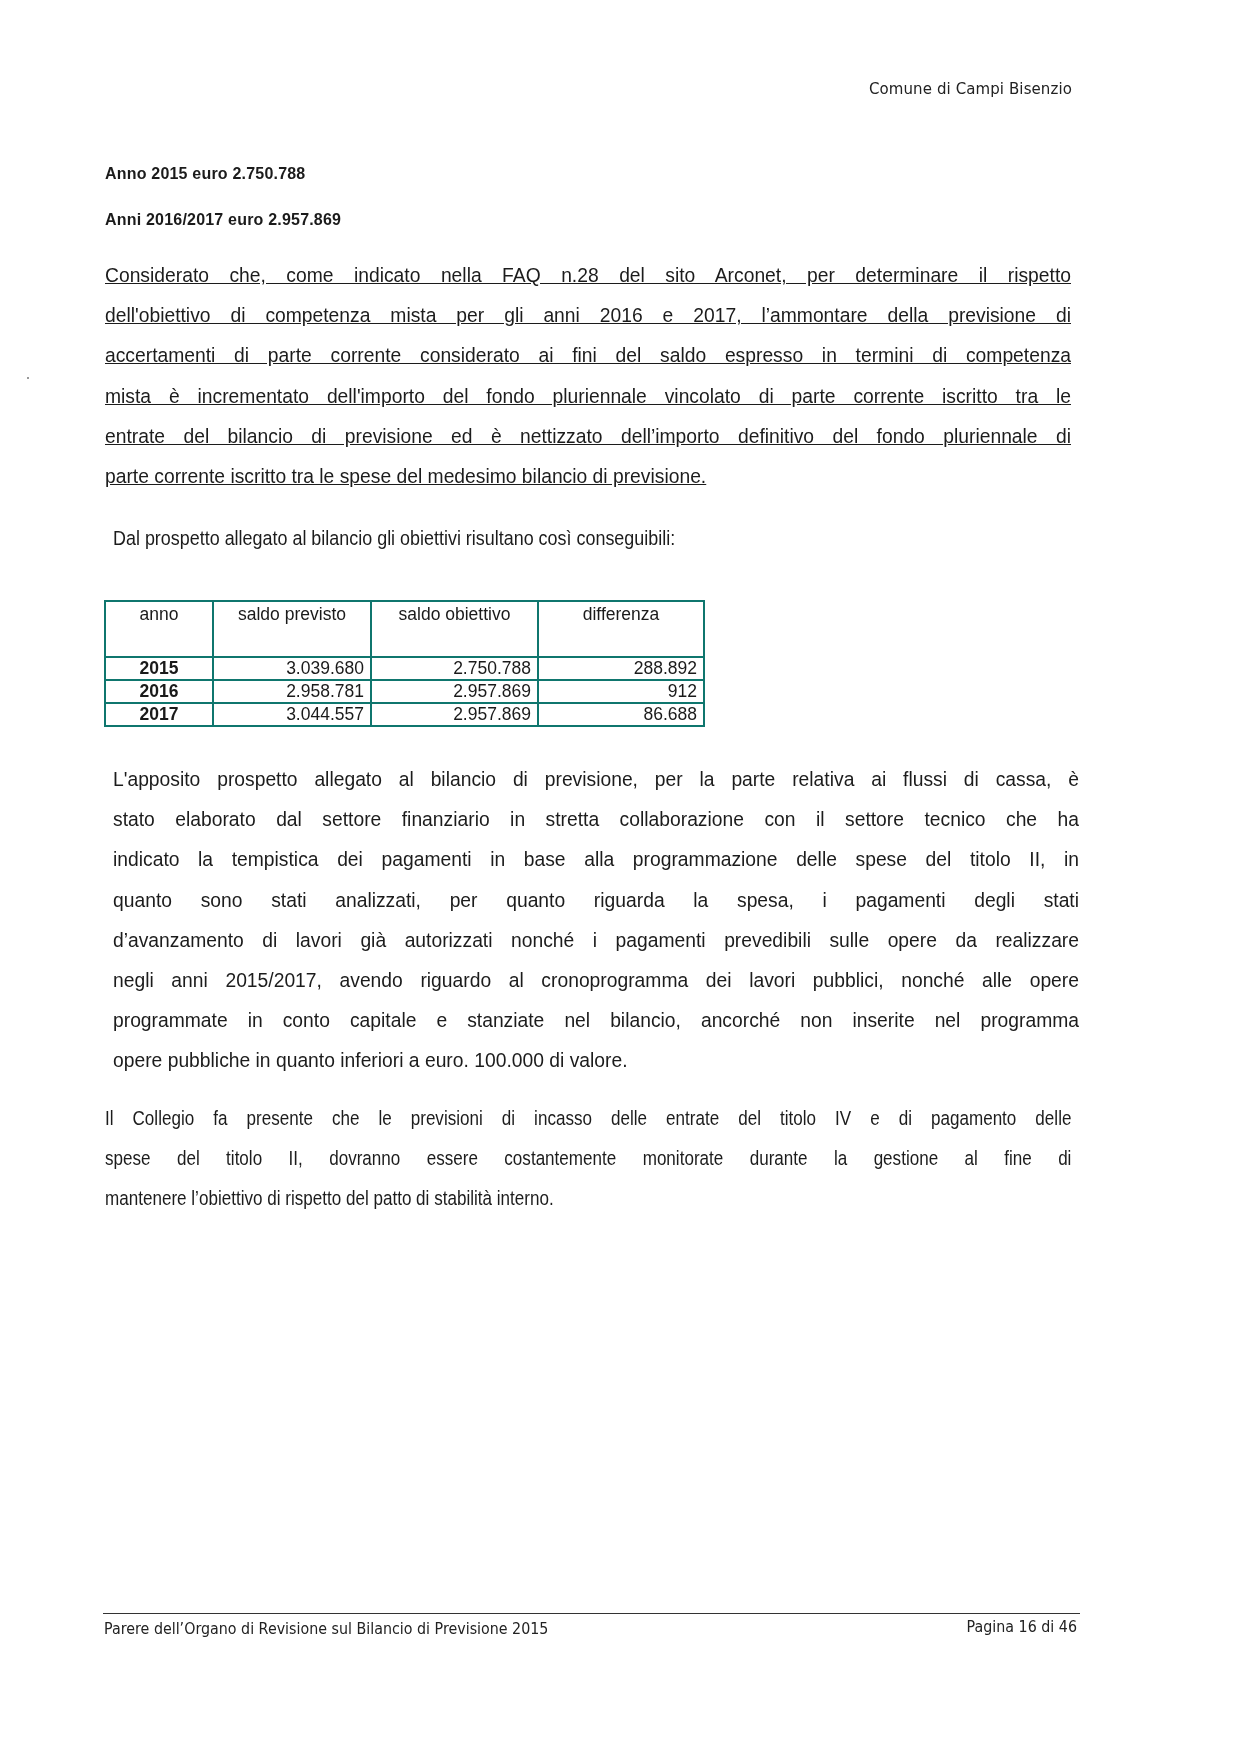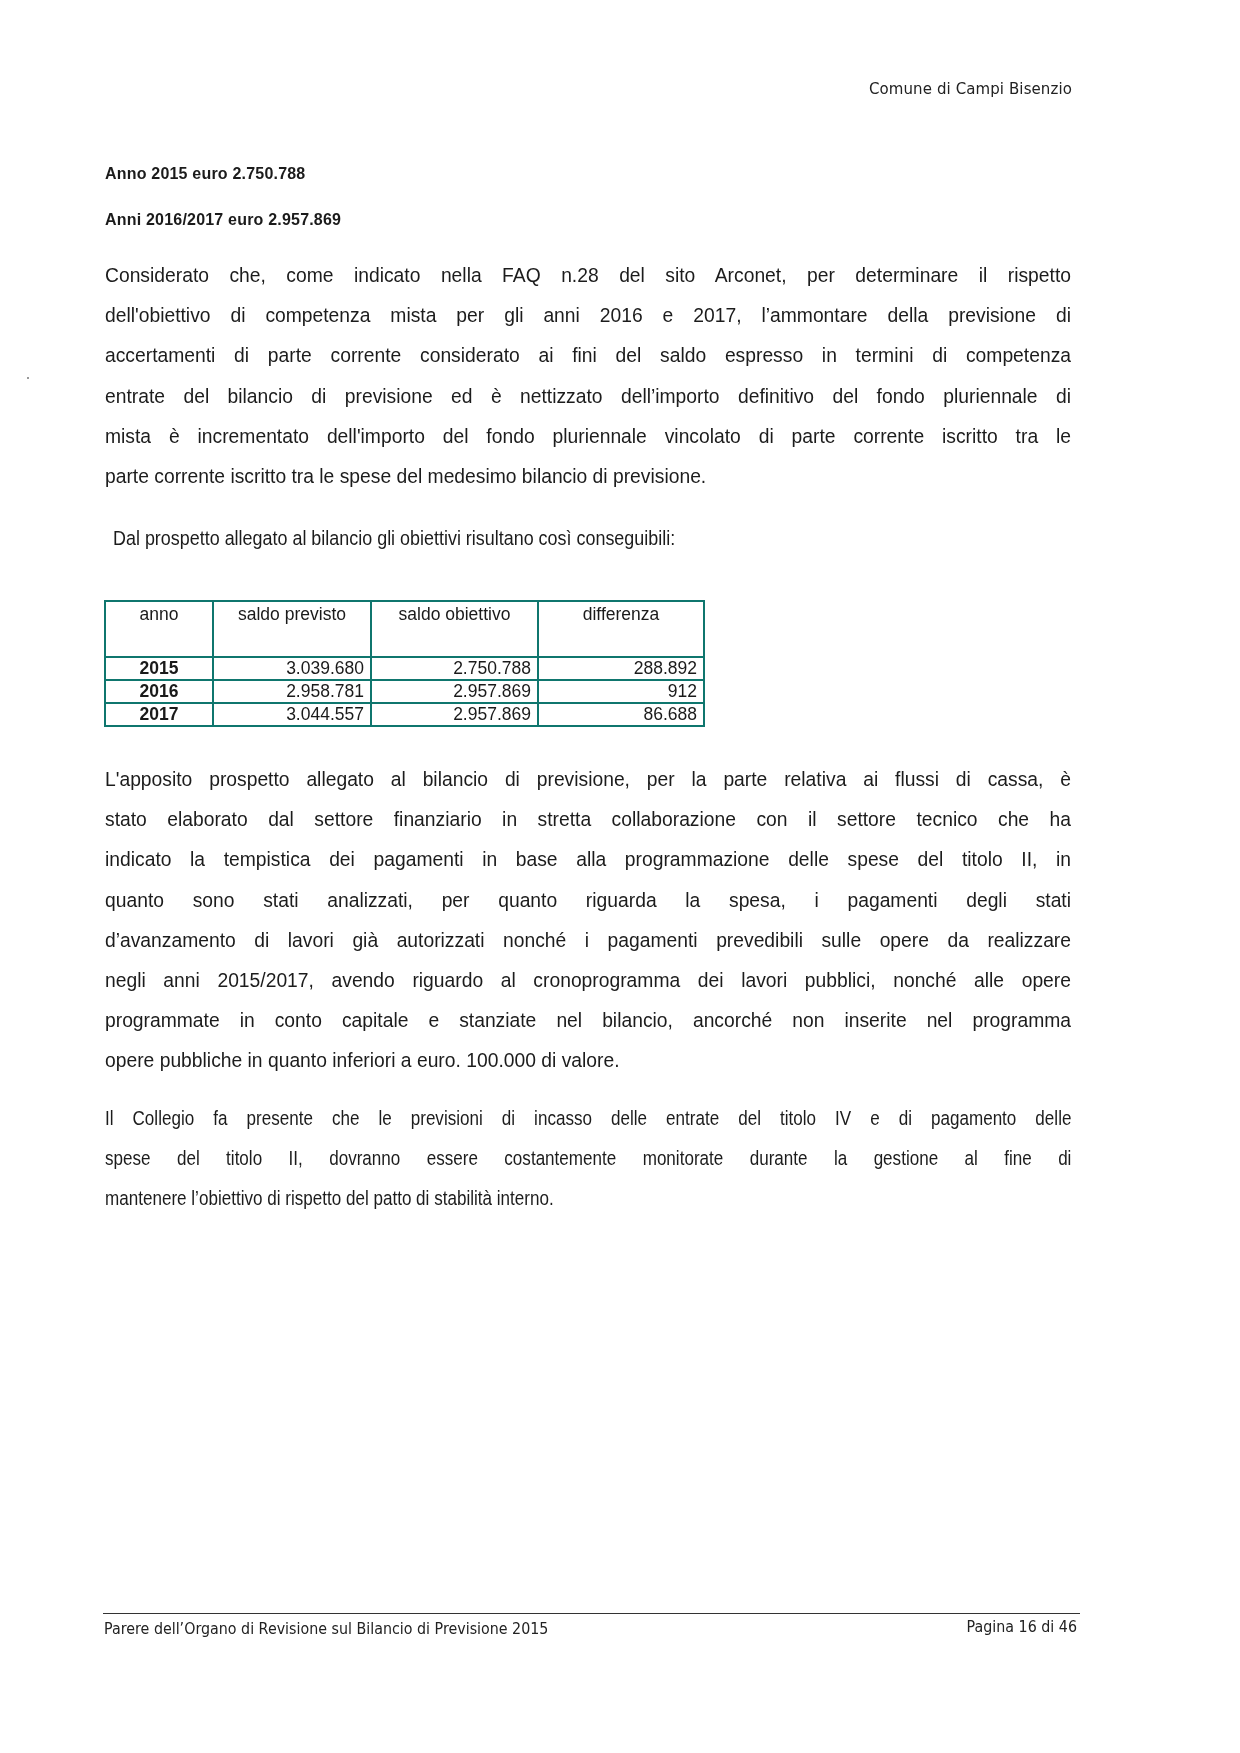--- a/index.html
+++ b/index.html
@@ -46,21 +46,21 @@
     }
     .para .ln {
       display: block;
       text-align: justify;
       text-align-last: justify;
       white-space: nowrap;
     }
     .para .ln.last {
       text-align-last: left;
     }
-    #para-considerato { top: 256px; }
+    #para-considerato { top: 256px; text-decoration: underline; }
 
     #intro-table {
       position: absolute;
       left: 113px;
       top: 528px;
       font-size: 19.3px;
       color: #1c1c1c;
       transform: scaleX(0.93);
       transform-origin: left top;
       white-space: nowrap;
@@ -94,21 +94,21 @@
     .data-table td.year {
       font-weight: bold;
       text-align: center;
       margin-top: 20px;
     }
     .col-anno { width: 94px; }
     .col-prev { width: 144px; }
     .col-obj { width: 153px; }
     .col-diff { width: 152px; }
 
-    #para-apposito { top: 760px; }
+    #para-apposito { top: 760px; margin-left: 8px; }
     #para-collegio {
       top: 1099px;
       transform: scaleX(0.885);
       transform-origin: left top;
       width: 1092px;
     }
 
     .footer-rule {
       position: absolute;
       left: 103px;
@@ -153,22 +153,22 @@
 
 <div class="page-header">Comune di Campi Bisenzio</div>
 
 <div class="bold-line" id="line-2015">Anno 2015 euro 2.750.788</div>
 <div class="bold-line" id="line-2016">Anni 2016/2017 euro 2.957.869</div>
 
 <div class="para" id="para-considerato">
   <span class="ln">Considerato che, come indicato nella FAQ n.28 del sito Arconet, per determinare il rispetto</span>
   <span class="ln">dell'obiettivo di competenza mista per gli anni 2016 e 2017, l’ammontare della previsione di</span>
   <span class="ln">accertamenti di parte corrente considerato ai fini del saldo espresso in termini di competenza</span>
+  <span class="ln">mista è incrementato dell'importo del fondo pluriennale vincolato di parte corrente iscritto tra le</span>
   <span class="ln">entrate del bilancio di previsione ed è nettizzato dell’importo definitivo del fondo pluriennale di</span>
-  <span class="ln">mista è incrementato dell'importo del fondo pluriennale vincolato di parte corrente iscritto tra le</span>
   <span class="ln last">parte corrente iscritto tra le spese del medesimo bilancio di previsione.</span>
 </div>
 
 <div id="intro-table">Dal prospetto allegato al bilancio gli obiettivi risultano così conseguibili:</div>
 
 <table class="data-table">
   <thead>
     <tr>
       <th class="col-anno">anno</th>
       <th class="col-prev">saldo previsto</th>

